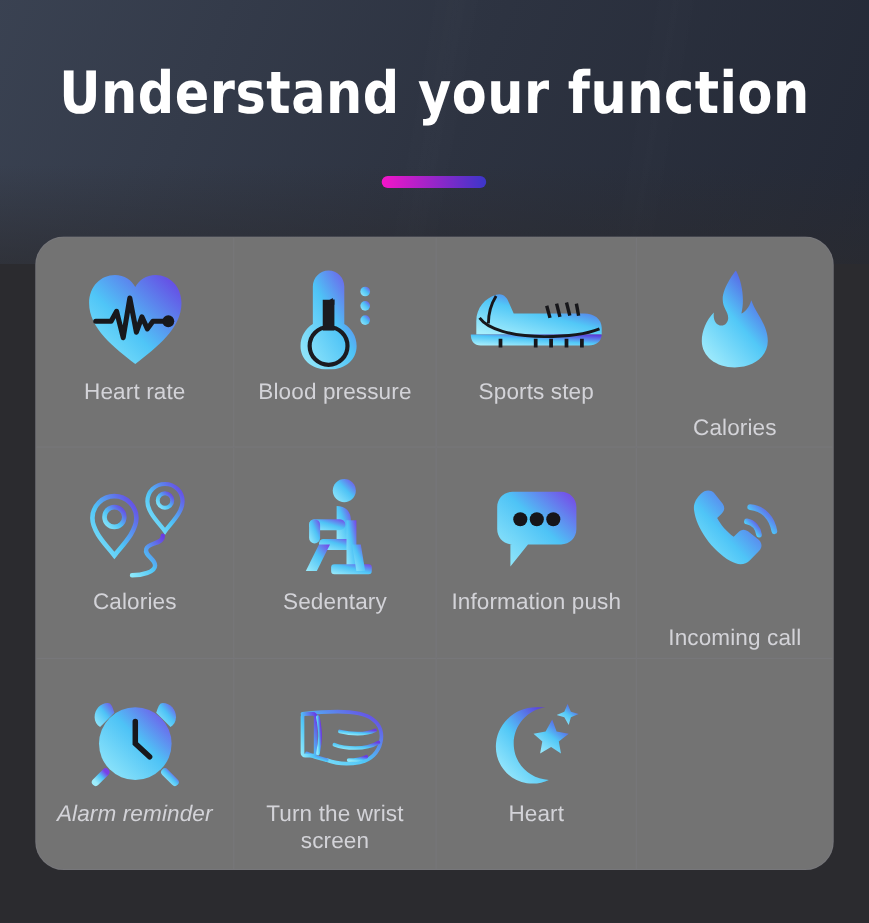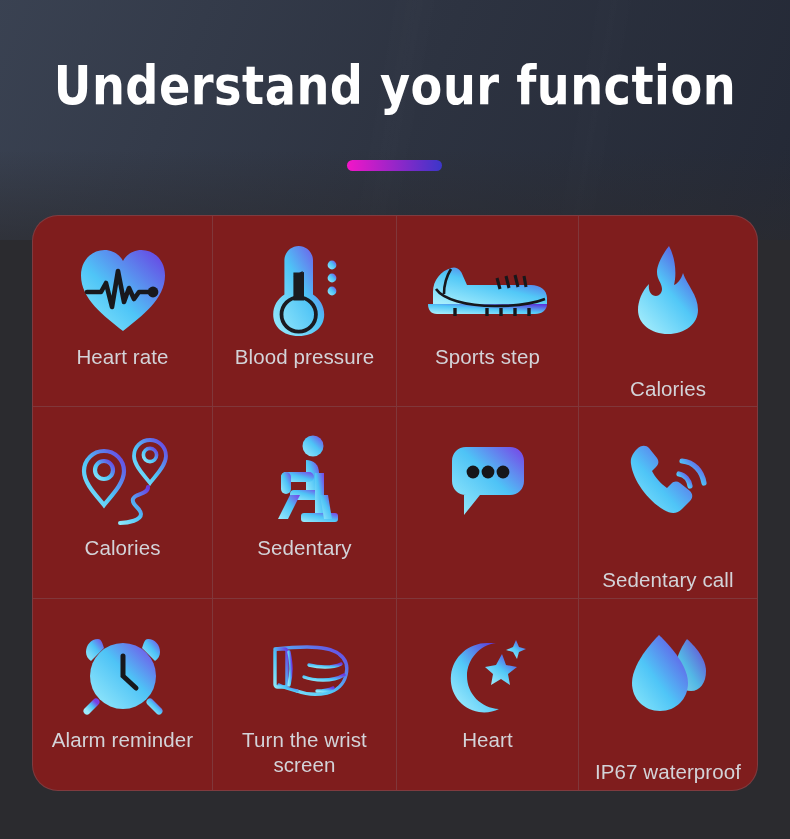--- a/index.html
+++ b/index.html
@@ -154,21 +154,21 @@
       <stop offset="0%" stop-color="#a7eefc"></stop>
       <stop offset="50%" stop-color="#52c8f7"></stop>
       <stop offset="100%" stop-color="#5c36dd"></stop>
     </linearGradient>
   </defs>
 </svg>
 
 <h1 id="headline">Understand your function</h1>
 <div id="accent-bar" style="background: linear-gradient(to right, rgb(243, 21, 200) 0%, rgb(59, 54, 201) 100%);"></div>
 
-<div id="grid-panel" style="background: #7f1d1d;">
+<div id="grid-panel" style="background: #737373;">
 
   <div class="cell">
     <div class="icon-wrap">
       <svg width="92" height="86" viewBox="0 0 92 86">
         <path fill="url(#g1)" d="M46 84C27 69 4 52 4 28.5C4 13 15 3 27.5 3C36 3 43 8 46 14C49 8 56 3 64.5 3C77 3 88 13 88 28.5C88 52 65 69 46 84Z"></path>
         <path fill="none" stroke="#18181c" stroke-width="4.6" stroke-linecap="round" stroke-linejoin="round" d="M10 45 L24 45 L29 36 L35 60 L41 24 L47 55 L52 41 L57 52 L62 45 L74 45"></path>
         <circle cx="76" cy="45" r="5.4" fill="#18181c"></circle>
       </svg>
     </div>
     <div class="cell-label" style="color: rgb(211, 211, 216);">Heart rate</div>
@@ -256,45 +256,46 @@
 
   <div class="cell">
     <div class="icon-wrap">
       <svg width="76" height="76" viewBox="0 0 76 76">
         <path fill="url(#g2)" d="M16 4H60C68 4 74 10 74 18V38C74 46 68 52 60 52H30L14 72V52H16C8 52 2 46 2 38V18C2 10 8 4 16 4Z"></path>
         <circle cx="23" cy="29" r="6.4" fill="#16161a"></circle>
         <circle cx="38" cy="29" r="6.4" fill="#16161a"></circle>
         <circle cx="53" cy="29" r="6.4" fill="#16161a"></circle>
       </svg>
     </div>
+    <div class="cell-label two-line" style="color: rgb(211, 211, 216);">Information push</div>
   </div>
 
   <div class="cell">
     <div class="icon-wrap">
       <svg width="82" height="78" viewBox="0 0 82 78">
         <path fill="url(#g1)" d="M10 7C6 11 3 16 4 22C6 38 20 58 37 68C44 72 50 72 55 67L63 59C66 56 66 52 63 49L53 41C50 39 47 39 44 42L40 46C34 42 28 35 25 29L29 25C32 22 32 19 30 16L22 6C19 3 14 3 10 7Z"></path>
         <path fill="none" stroke="url(#g1)" stroke-width="5.2" stroke-linecap="round" d="M52 32C58 33 62 38 63 44"></path>
         <path fill="none" stroke="url(#g1)" stroke-width="5.2" stroke-linecap="round" d="M55 19C67 20 75 29 77 41"></path>
       </svg>
     </div>
-    <div class="cell-label two-line" style="color: rgb(211, 211, 216);">Sedentary call</div>
+    <div class="cell-label two-line" style="color: rgb(211, 211, 216);">Incoming call</div>
   </div>
 
   <div class="cell">
     <div class="icon-wrap">
       <svg width="86" height="86" viewBox="0 0 86 86">
         <path fill="url(#g2)" d="M18 9C11 9 6 15 6 22C6 26 8 29 11 31L24 18C22 12 21 9 18 9Z"></path>
         <path fill="url(#g2)" d="M68 9C75 9 80 15 80 22C80 26 78 29 75 31L62 18C64 12 65 9 68 9Z"></path>
         <circle cx="43" cy="46" r="33" fill="url(#g2)"></circle>
         <path stroke="#18181c" stroke-width="5" stroke-linecap="round" fill="none" d="M43 26V46L56 58"></path>
         <path stroke="url(#g2)" stroke-width="7" stroke-linecap="round" fill="none" d="M16 72L7 81"></path>
         <path stroke="url(#g2)" stroke-width="7" stroke-linecap="round" fill="none" d="M70 72L79 81"></path>
       </svg>
     </div>
-    <div class="cell-label two-line" style="color: rgb(211, 211, 216);">Alarm reminder</div>
+    <div class="cell-label two-line" style="color: rgb(211, 211, 216); font-style: italic;">Alarm reminder</div>
   </div>
 
   <div class="cell">
     <div class="icon-wrap">
       <svg width="112" height="62" viewBox="0 0 112 62">
         <g fill="none" stroke="url(#g1)" stroke-width="3.4" stroke-linejoin="round" stroke-linecap="round">
           <path d="M2 9H26"></path>
           <path d="M6 45H30"></path>
           <path d="M26 7C26 7 44 5 58 5C70 5 82 6 90 12C97 17 99 25 97 33C95 42 88 49 78 51C68 53 56 52 48 49"></path>
           <path d="M30 43C34 45 40 47 48 49"></path>
@@ -314,23 +315,14 @@
       <svg width="84" height="82" viewBox="0 0 84 82">
         <path fill="url(#g3)" d="M50 11C34 13 21 27 21 44C21 62 35 76 53 77C47 80 40 81 33 80C15 77 3 61 5 43C7 24 24 10 43 11C45 11 48 11 50 11Z"></path>
         <path fill="url(#g3)" d="M50 8C36 14 24 27 23 43C22 60 33 74 49 78C63 74 72 61 71 45C70 28 62 14 50 8Z" opacity="0"></path>
         <path fill="url(#g3)" d="M56 22L60 33L71 35L62 42L64 53L55 47L45 53L47 42L39 35L50 33Z"></path>
         <path fill="url(#g3)" d="M76 10L79 17L86 19L79 22L77 29L73 22L66 20L73 17Z" transform="translate(-6,-2)"></path>
       </svg>
     </div>
     <div class="cell-label" style="color: rgb(211, 211, 216);">Heart</div>
   </div>
 
-  <div class="cell">
-    <div class="icon-wrap">
-      <svg width="78" height="80" viewBox="0 0 78 80">
-        <path fill="url(#g1)" d="M58 6C58 6 46 22 46 38C46 50 53 58 62 58C71 58 77 50 77 38C77 22 58 6 58 6Z" opacity="0.92"></path>
-        <path fill="url(#g1)" d="M30 2C30 2 3 28 3 50C3 66 15 78 31 78C47 78 59 66 59 50C59 28 30 2 30 2Z"></path>
-      </svg>
-    </div>
-    <div class="cell-label two-line" style="color: rgb(211, 211, 216);">IP67 waterproof</div>
-  </div>
 
 </div>
 
 </body></html>

